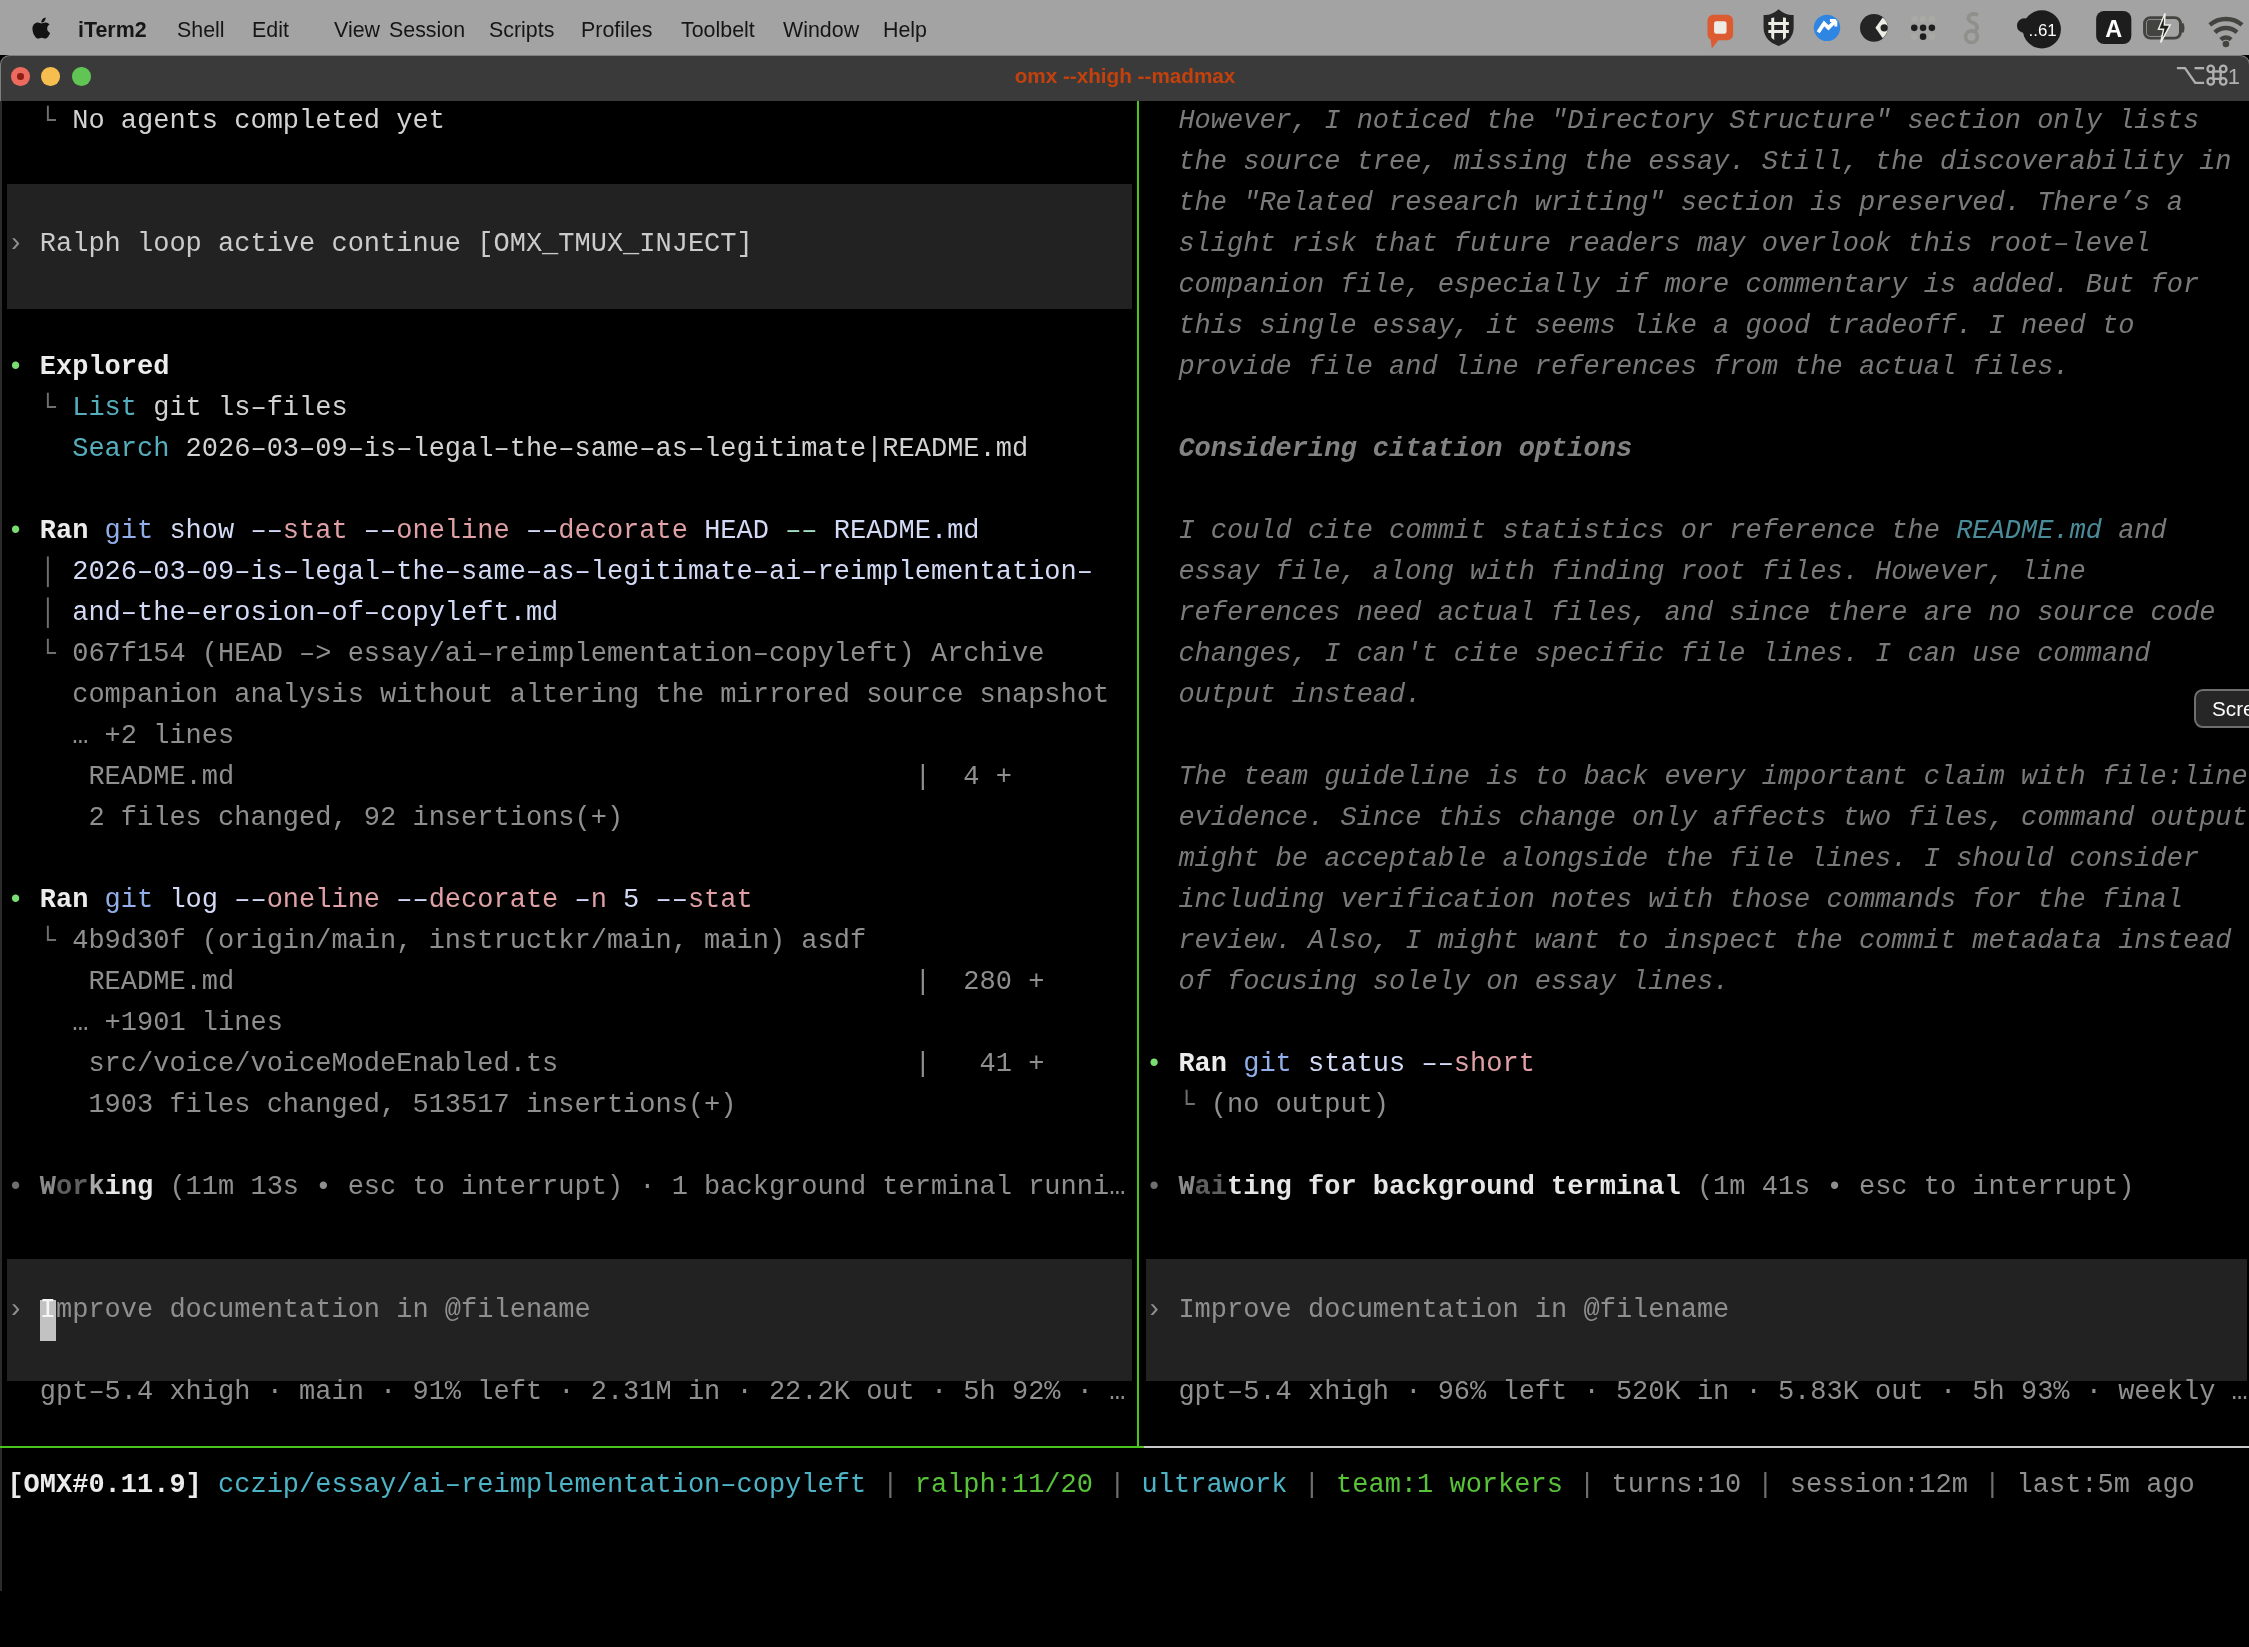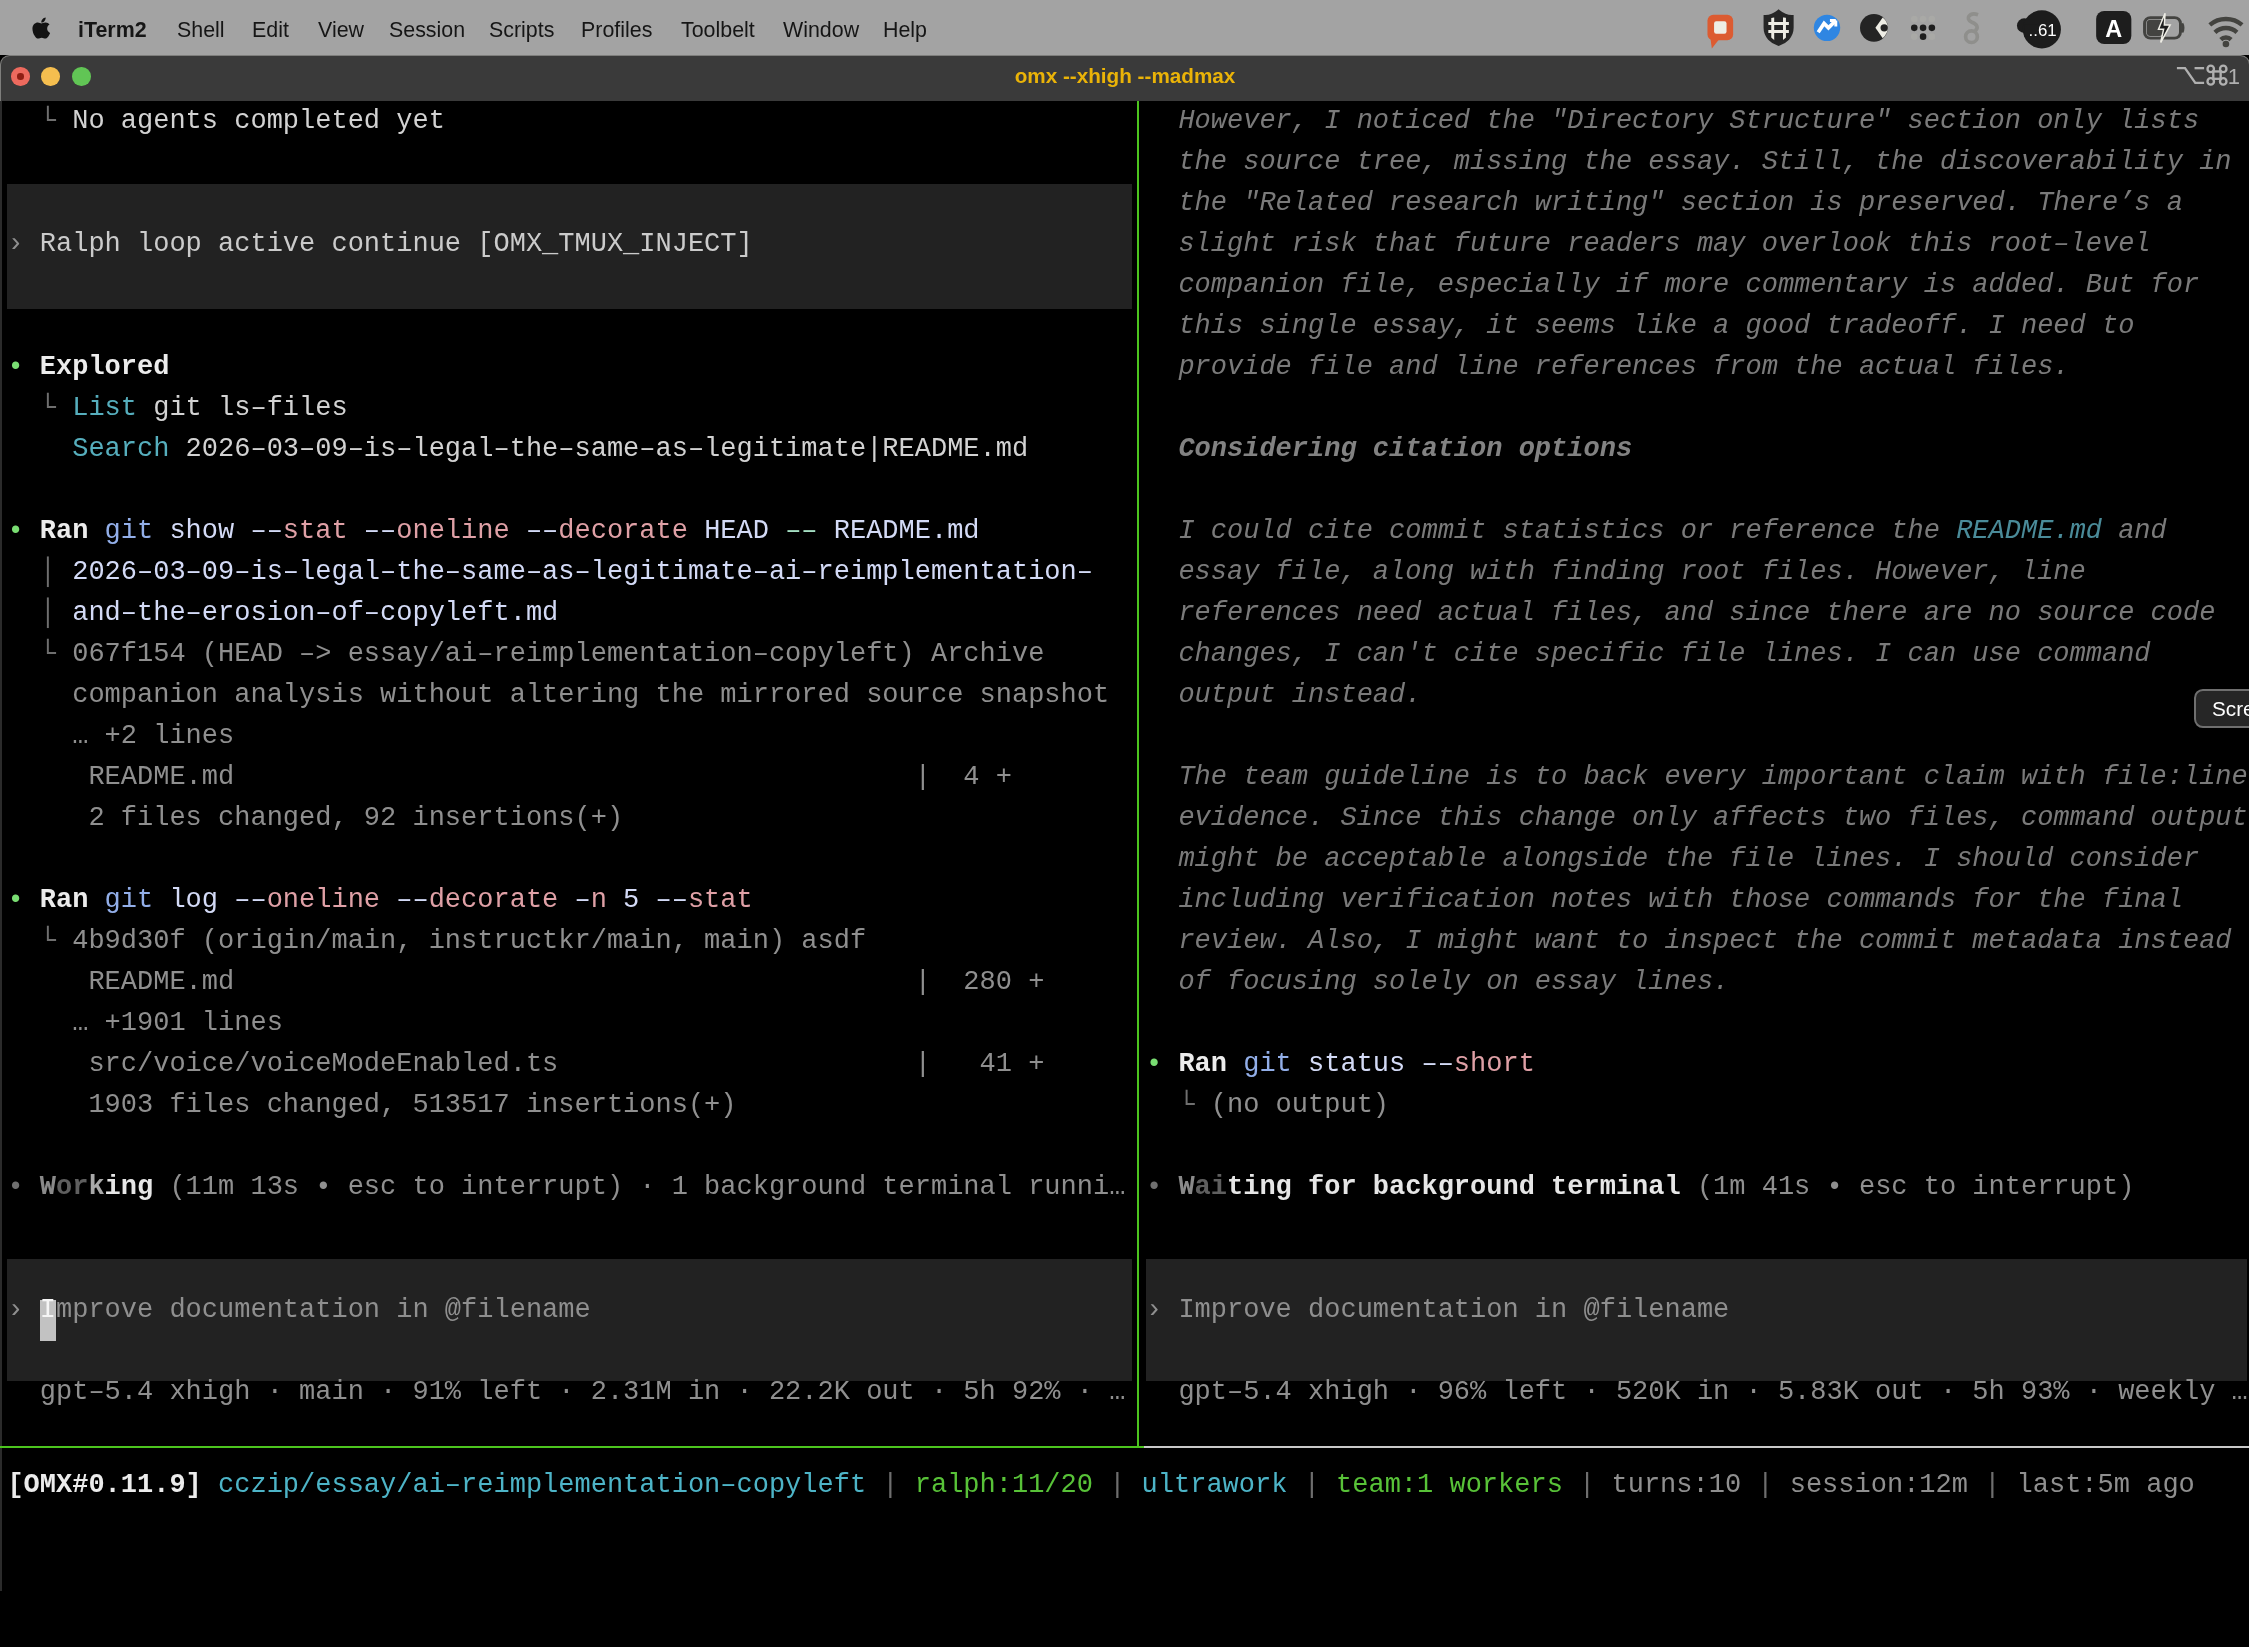--- a/index.html
+++ b/index.html
@@ -1,21 +1,21 @@
 <!DOCTYPE html>
 <html style="font-size:11.8px"><head><meta charset="utf-8">
 <style>
 html,body{margin:0;padding:0;background:#000;width:2250px;height:1648px;overflow:hidden;}
 #page{position:relative;width:2250px;height:1648px;background:#000;}
 .menubar{position:absolute;left:0;top:0;width:2250px;height:55px;background:#a3a3a3;}
 .mitem{position:absolute;top:0;height:55px;font:21.4px/61px "Liberation Sans",sans-serif;color:#161616;}
 .mb{font-weight:bold;}
 .titlebar{position:absolute;left:0;top:55px;width:2250px;height:46px;background:#3a3a3a;border-radius:9.6px 9.6px 0 0;border:1.5px solid #7e7e7c;border-bottom:none;box-sizing:border-box;}
 .tl{position:absolute;top:67px;width:18.5px;height:18.5px;border-radius:50%;}
-.title{position:absolute;top:55px;left:0;width:2250px;height:46px;text-align:center;font:bold 20.7px/42px "Liberation Sans",sans-serif;color:#eab308;}
+.title{position:absolute;top:55px;left:0;width:2250px;height:46px;text-align:center;font:bold 20.7px/42px "Liberation Sans",sans-serif;color:#c2410c;}
 .term{position:absolute;left:0;top:101px;width:2250px;height:1546px;background:#000;}
 pre{margin:0;font:27px/41px "Liberation Mono",monospace;white-space:pre;}
 .pane{position:absolute;top:101px;color:#d2d2d2;}
 #lp{left:7.4px;}
 #rp{left:1146px;}
 .fg{color:#d2d2d2;}
 .wt{color:#ececec;font-weight:bold;}
 .gy{color:#8f8f8f;}
 .dg{color:#6f6f6f;}
 .bx{color:#8f8f8f;}
@@ -48,21 +48,21 @@
 </style></head>
 <body>
 <div id="page">
   <div class="menubar">
     <svg style="position:absolute;left:32px;top:15.5px" width="18.5" height="24" viewBox="0 0 384 512">
       <path fill="#131313" d="M318.7 268.7c-.2-36.7 16.4-64.4 50-84.8-18.8-26.9-47.2-41.7-84.7-44.6-35.5-2.8-74.3 20.7-88.5 20.7-15 0-49.4-19.7-76.4-19.7C63.3 141.2 4 184.8 4 273.5q0 39.3 14.4 81.2c12.8 36.7 59 126.7 107.2 125.2 25.2-.6 43-17.9 75.8-17.9 31.8 0 48.3 17.9 76.4 17.9 48.6-.7 90.4-82.5 102.6-119.3-65.2-30.7-61.7-90-61.7-91.9zm-56.6-164.2c27.3-32.4 24.8-61.9 24-72.5-24.1 1.4-52 16.4-67.9 34.9-17.5 19.8-27.8 44.3-25.6 71.9 26.1 2 49.9-11.4 69.5-34.3z"></path>
     </svg>
     <div class="mitem mb" style="left:78px">iTerm2</div>
       <div class="mitem" style="left:177px">Shell</div>
       <div class="mitem" style="left:252px">Edit</div>
-      <div class="mitem" style="left:318px">View</div>
+      <div class="mitem" style="left:334px">View</div>
       <div class="mitem" style="left:389px">Session</div>
       <div class="mitem" style="left:489px">Scripts</div>
       <div class="mitem" style="left:581px">Profiles</div>
       <div class="mitem" style="left:681px">Toolbelt</div>
       <div class="mitem" style="left:783px">Window</div>
       <div class="mitem" style="left:883px">Help</div>
     <svg style="position:absolute;left:1690px;top:0" width="560" height="55" viewBox="0 0 758 75">
       <rect x="21" y="20" width="35" height="35" rx="8" fill="#dc5b31"></rect>
       <rect x="30" y="29" width="17" height="17" rx="3" fill="#eeede5"></rect>
       <path d="M25 52 L38 52 L27 66 Z" fill="#dc5b31"></path>

